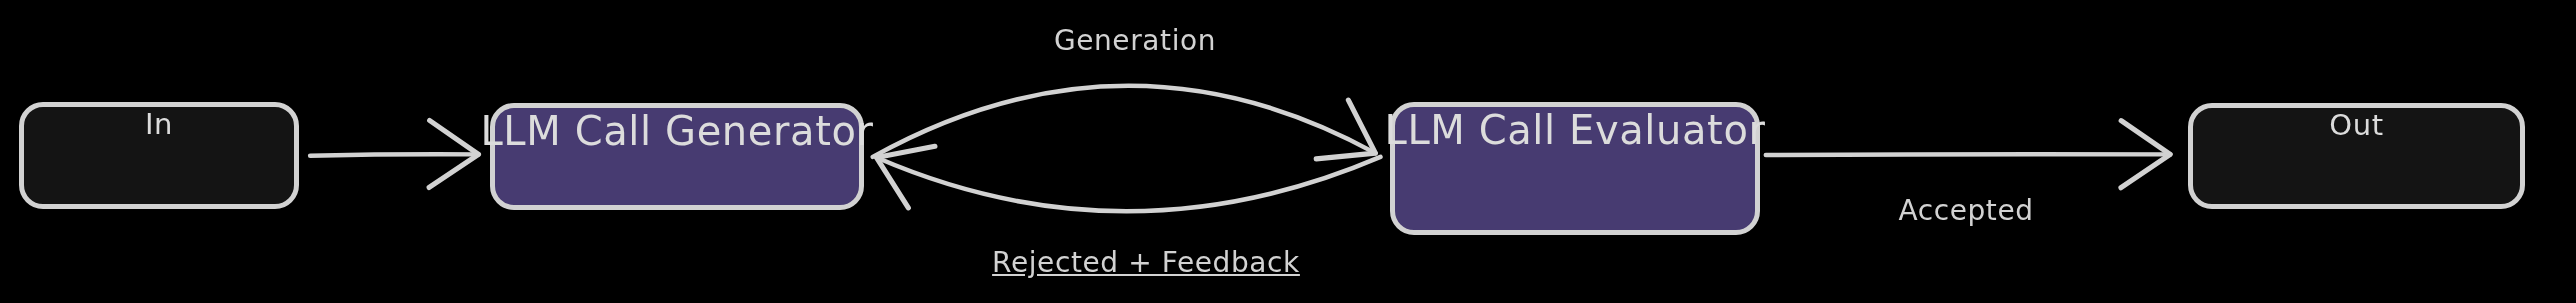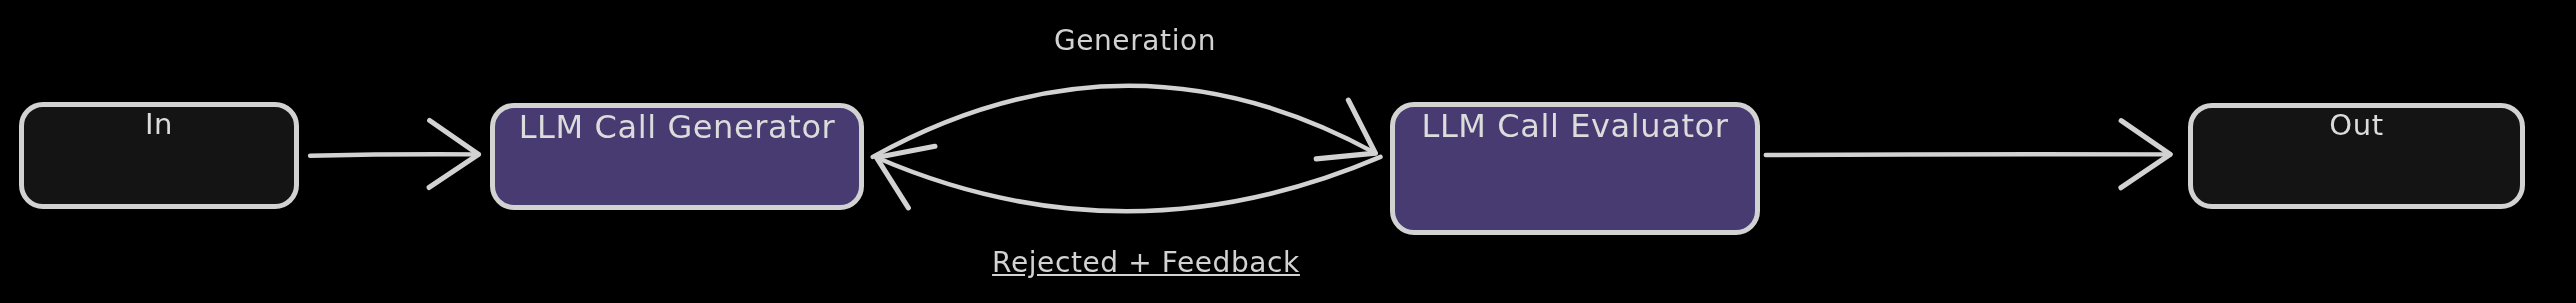--- a/index.html
+++ b/index.html
@@ -33,21 +33,21 @@
     color: #dcdcdc;
     letter-spacing: 0.6px;
     white-space: nowrap;
   }
   .node.io {
     background: #141414;
     font-size: 29px;
   }
   .node.llm {
     background: #473b71;
-    font-size: 32px;
+    font-size: 40px;
   }
   .node-in        { left: 19px;   top: 102px; width: 280px; height: 107px; }
   .node-generator { left: 490px;  top: 103px; width: 374px; height: 107px; }
   .node-evaluator { left: 1390px; top: 102px; width: 370px; height: 133px; }
   .node-out       { left: 2188px; top: 103px; width: 337px; height: 106px; }
   .edge-label {
     position: absolute;
     color: #d2d2d2;
     font-size: 28px;
     letter-spacing: 0.6px;
@@ -92,15 +92,16 @@
   </div>
 
   <div class="node io node-out">
     <span>Out</span>
   </div>
 
   <div class="edge-label label-generation">Generation</div>
 
   <div class="edge-label label-rejected">Rejected + Feedback</div>
 
+  <div class="edge-label label-accepted">Accepted</div>
 
 </div>
 
 
 </body></html>

